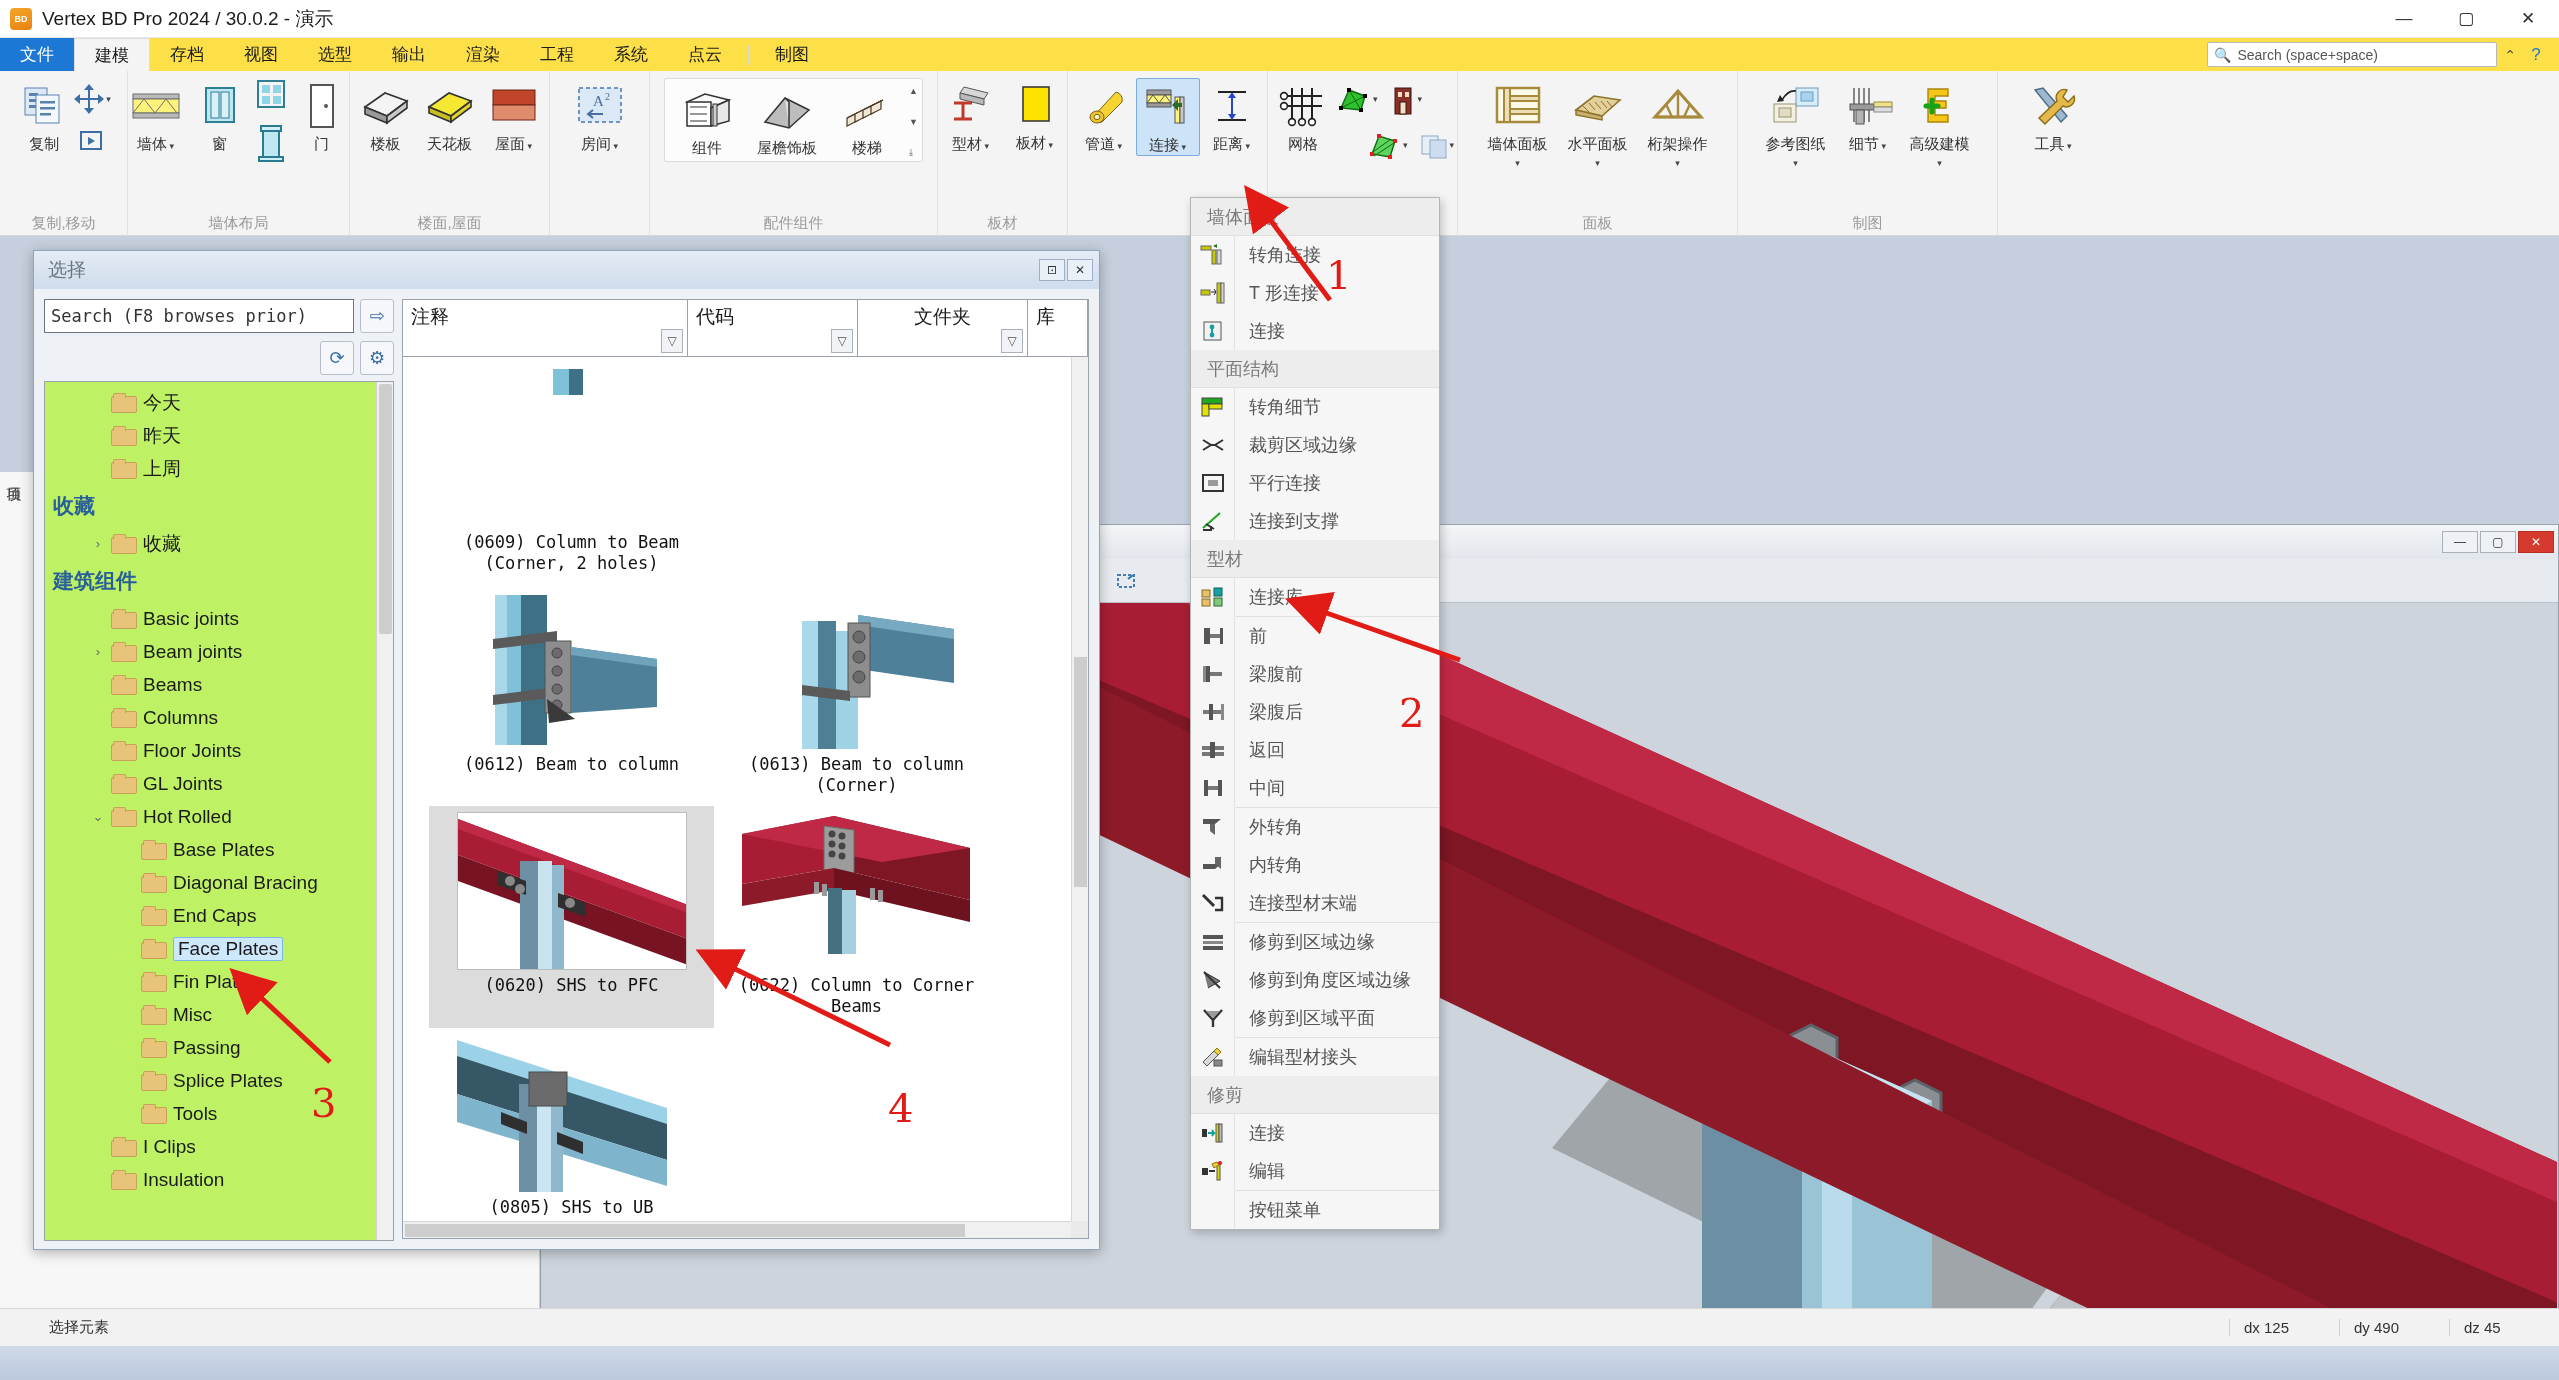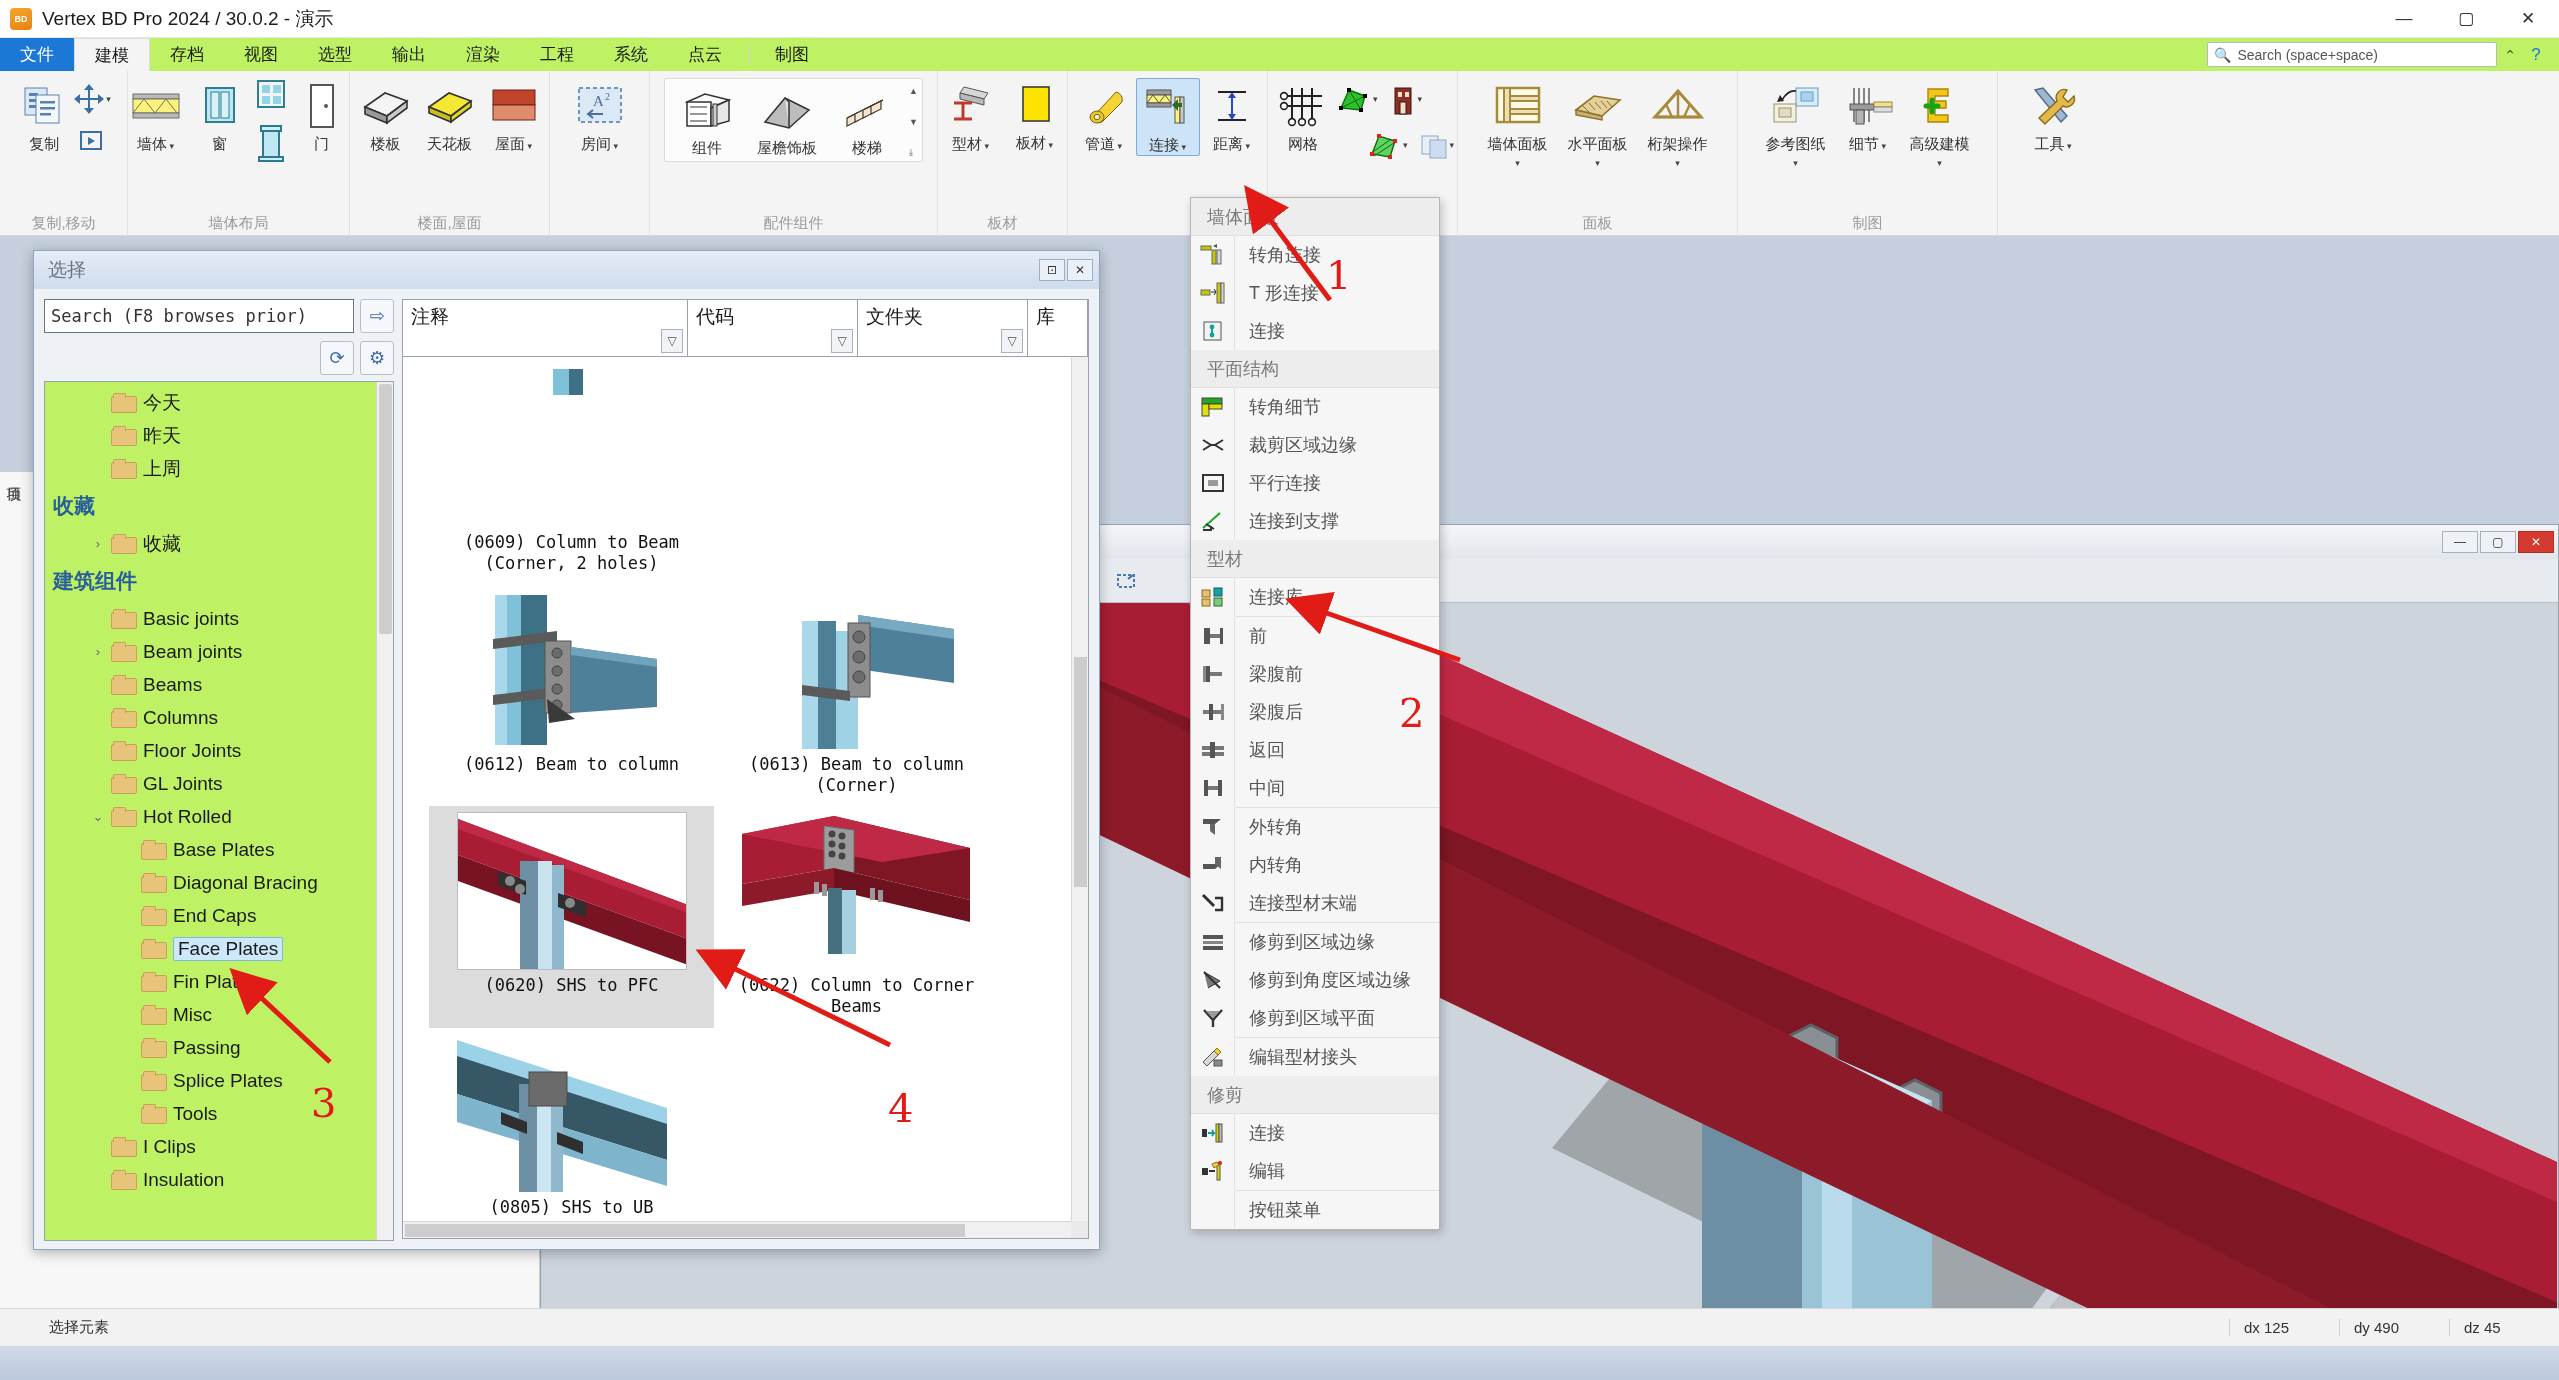--- a/index.html
+++ b/index.html
@@ -17,21 +17,21 @@
               border-bottom:1px solid #e6e6e6; display:flex; align-items:center; }
   .tb-icon { width:22px; height:22px; margin-left:10px; border-radius:4px;
              background:linear-gradient(160deg,#f4a62a,#e8820e); color:#fff;
              font-size:9px; font-weight:bold; display:flex; align-items:center; justify-content:center; }
   .tb-title { margin-left:10px; font-size:19px; color:#1b1b1b; }
   .tb-btns { margin-left:auto; display:flex; height:38px; }
   .tb-btn { width:62px; height:38px; display:flex; align-items:center; justify-content:center;
             font-size:17px; color:#333; }
 
   
-  .tabs { position:absolute; left:0; top:38px; width:2559px; height:33px; background:#bef264;
+  .tabs { position:absolute; left:0; top:38px; width:2559px; height:33px; background:#fde047;
           display:flex; align-items:flex-end; }
   .tab { height:33px; padding:0 20px; display:flex; align-items:center; justify-content:center;
          font-size:17px; color:#1b1b1b; white-space:nowrap; }
   .tab.file { background:#1c78d4; color:#fff; min-width:72px; }
   .tab.active { background:#f4f4f4; border:1px solid #dcdcdc; border-bottom:none; }
   .tab-sep { width:1px; height:20px; background:#d8d8d8; margin:0 6px 6px 6px; }
   .tabs-right { margin-left:auto; display:flex; align-items:center; height:33px; padding-right:10px; }
   .searchbox { width:290px; height:25px; border:1px solid #b9b9b9; background:#fff; border-radius:2px;
                display:flex; align-items:center; padding:0 6px; font-size:14px; color:#555; }
   .searchbox .mag { margin-right:6px; color:#1c78d4; font-size:14px; }
@@ -972,21 +972,21 @@
           <div class="tscroll">
               <div class="thumb"></div>
             </div>
         </div>
       </div>
 
       <div class="dlg-right">
         <div class="colhdr" id="colhdr">
             <div class="c" style="width: 285px;"><span>注释</span><span class="fbtn">▽</span></div>
             <div class="c" style="width: 170px;"><span>代码</span><span class="fbtn">▽</span></div>
-            <div class="c" style="width: 170px;"><span>文件夹</span><span class="fbtn">▽</span></div>
+            <div class="c" style="width: 170px; text-align: center;"><span>文件夹</span><span class="fbtn">▽</span></div>
             <div class="c" style="width: 60px;"><span>库</span></div>
           </div>
         <div class="grid">
           <div class="gwrap" id="gridbody">
               <div class="grow">
                 <div class="cell">
                   <div class="thumb3d"><svg width="230" height="158" viewBox="0 0 230 158">
                       <rect width="230" height="158" fill="#fff"></rect>
                       <rect x="96" y="0" width="16" height="26" fill="#7fc1d8"></rect>
                       <rect x="112" y="0" width="14" height="26" fill="#3f7186"></rect>

